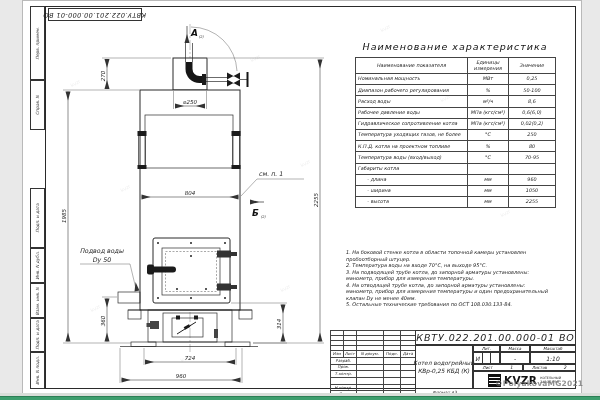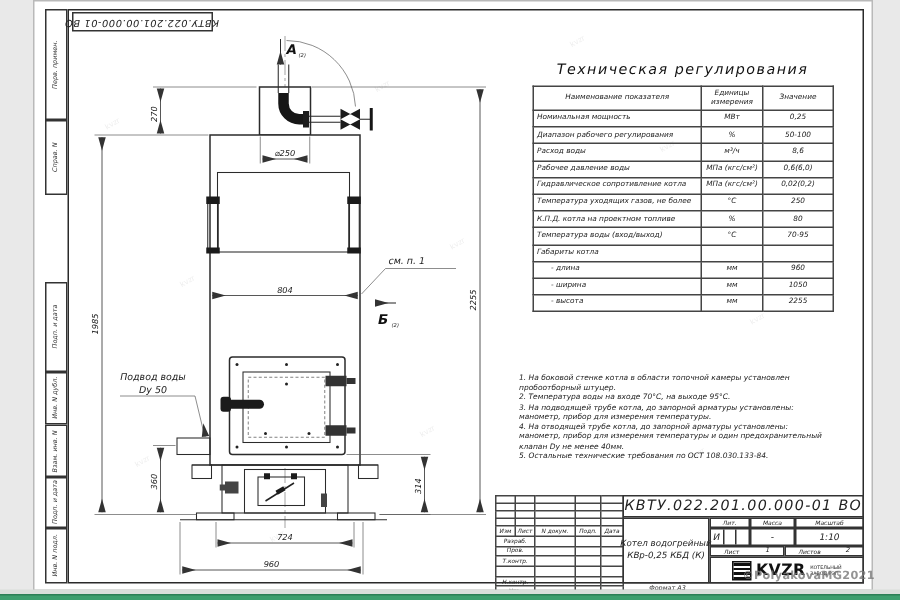--- a/index.html
+++ b/index.html
@@ -221,21 +221,21 @@
     <line class="thin" x1="264" y1="202" x2="250" y2="202" marker-end="url(#ar)"></line>
     <text class="vlab" x="252" y="216">Б</text>
     <text class="vsub" x="261" y="218">(2)</text>
 
     <text class="ltx" x="102" y="253" text-anchor="middle">Подвод воды</text>
     <text class="ltx" x="102" y="262" text-anchor="middle">Dy 50</text>
     <polyline class="ext" points="80,264 130,264 136.5,291"></polyline>
     <line class="ext" x1="136.5" y1="288" x2="137" y2="291" marker-end="url(#ar)"></line>
   </svg>
 
-  <div class="abs spec-title">Техническая регулирования</div>
+  <div class="abs spec-title">Наименование характеристика</div>
   <table class="spec">
     <colgroup>
         <col style="width:112px">
         <col style="width:41px">
         <col style="width:47px">
       </colgroup>
     <tbody>
         <tr>
       <th>Наименование показателя</th>
       <th>Единицы измерения</th>

